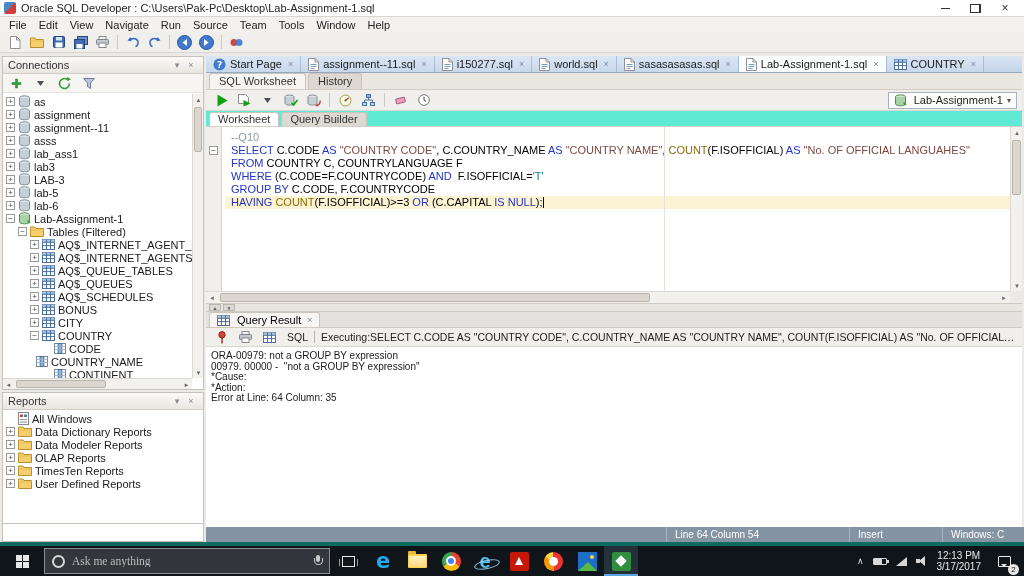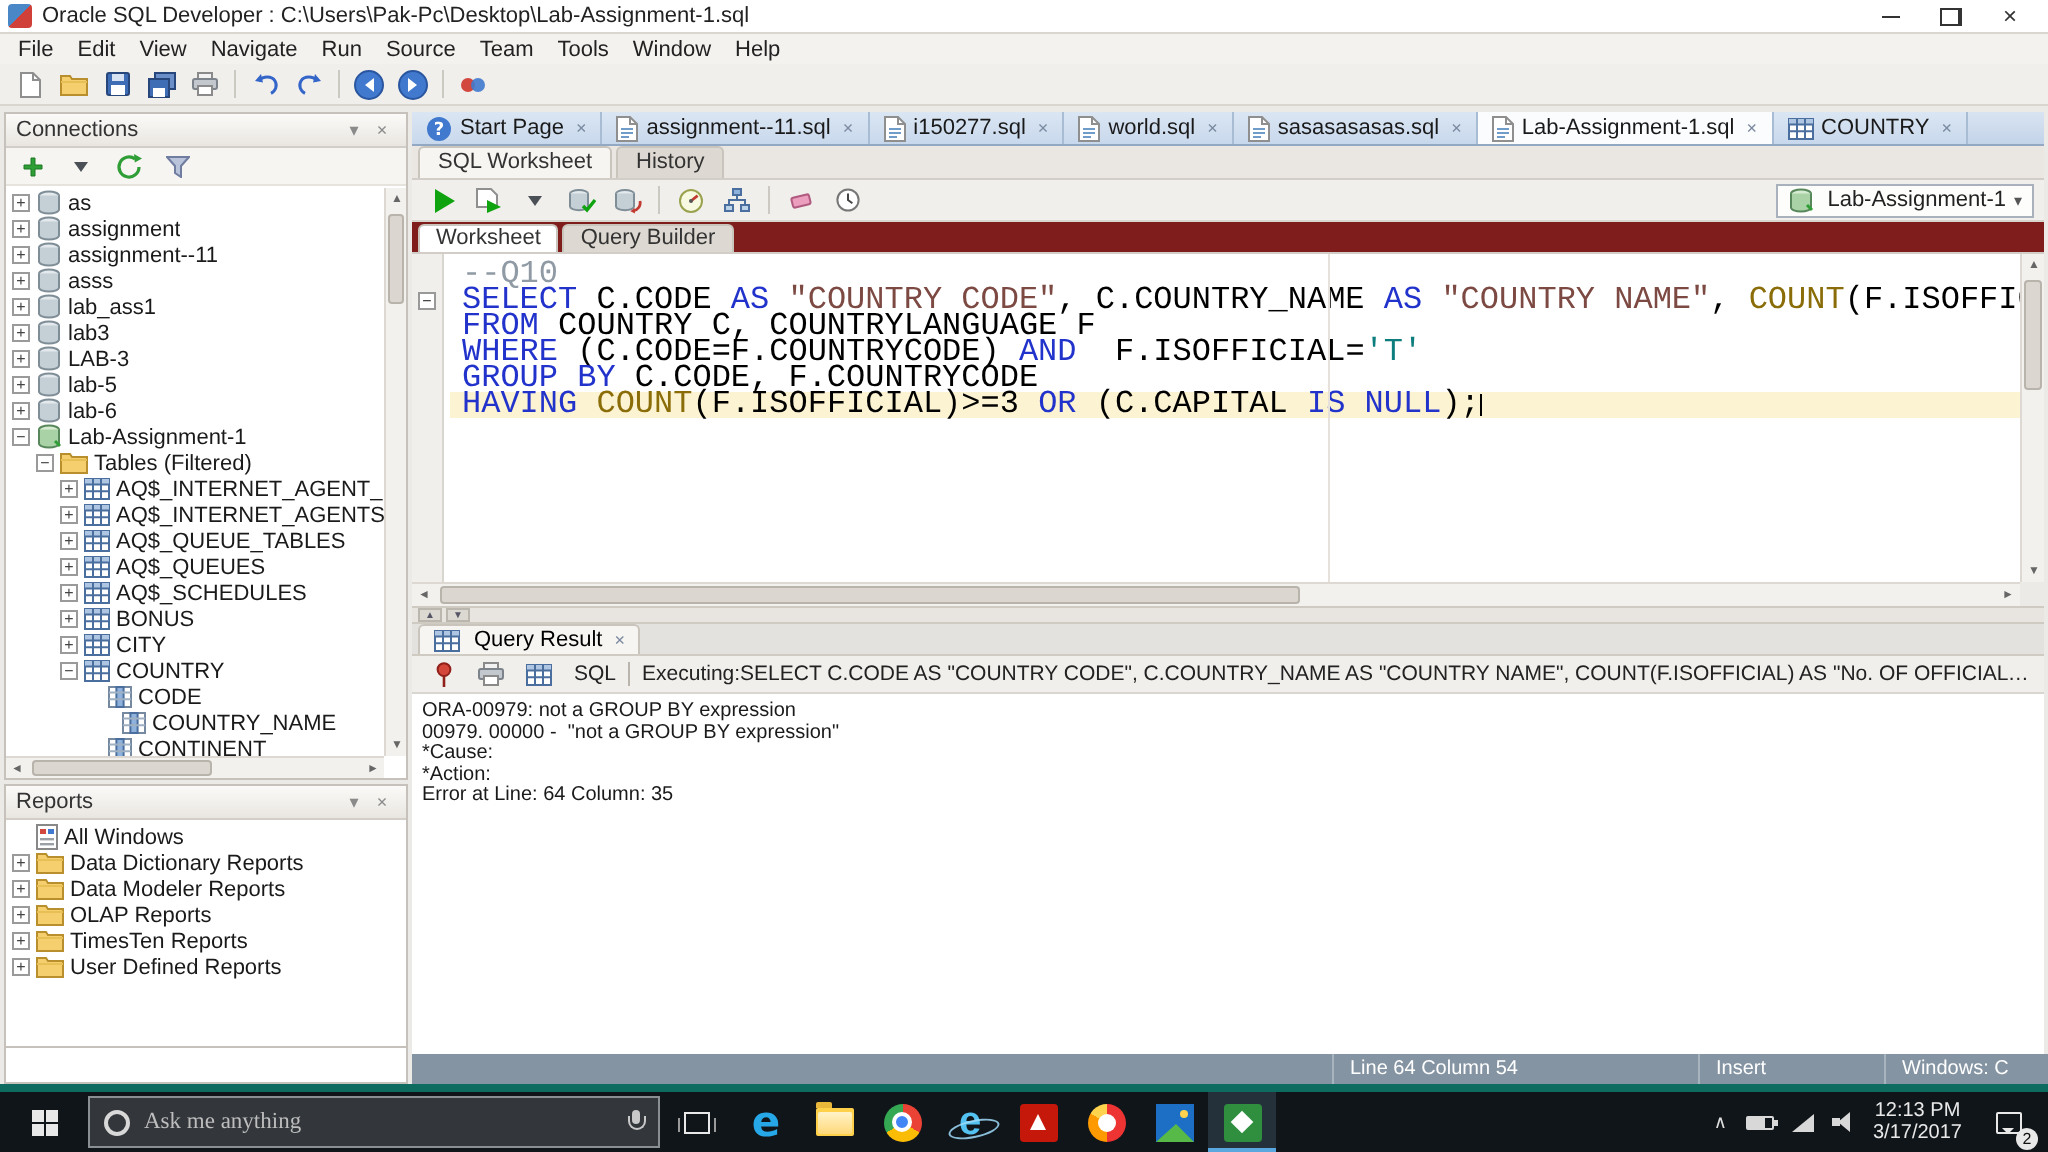--- a/index.html
+++ b/index.html
@@ -55,30 +55,30 @@
 .etab.active{background:#fbfcfe}
 .eticon{display:inline-flex}
 .etlabel{max-width:130px;overflow:hidden}
 .tclosex{font-size:9px;color:#7b8aa0;margin-left:2px}
 .wsrow{position:absolute;left:206px;top:73px;right:2px;height:17px;background:#eae7e3;border-bottom:1px solid #d2cec7;display:flex;align-items:flex-end;padding-left:3px;gap:2px}
 .wstab{font-size:11px;padding:1px 9px 2px;border:1px solid #c9c4bc;border-bottom:none;border-radius:3px 3px 0 0;background:#ddd8d1;color:#333}
 .wstab.active{background:#f7f5f2}
 .wstoolbar{position:absolute;left:206px;top:90px;right:2px;height:21px;background:#f1efec;border-bottom:1px solid #d9d5cf;display:flex;align-items:center;padding:0 5px;gap:2px}
 .combo{margin-left:auto;display:flex;align-items:center;gap:4px;height:17px;border:1px solid #a9b2bc;background:#fdfdfc;padding:0 5px;font-size:11px;color:#222}
 .carr{font-size:8px;color:#555}
-.subtabs{position:absolute;left:206px;top:111px;right:2px;height:16px;background:#7f1d1d;border-bottom:1px solid #d2cec7;display:flex;align-items:flex-end;padding-left:3px;gap:2px}
+.subtabs{position:absolute;left:206px;top:111px;right:2px;height:16px;background:#5eead4;border-bottom:1px solid #d2cec7;display:flex;align-items:flex-end;padding-left:3px;gap:2px}
 .subtab{font-size:11px;padding:0 8px 1px;border:1px solid #c9c4bc;border-bottom:none;border-radius:3px 3px 0 0;background:#ddd8d1;color:#333}
 .subtab.active{background:#fff}
 
 
 .editor{position:absolute;left:206px;top:127px;right:2px;height:176px;background:#fff}
 .gutter{position:absolute;left:0;top:0;width:16px;bottom:12px;background:#f1efec;border-right:1px solid #d9d5cf;padding-top:4px}
 .gcell{height:13px;display:flex;align-items:center;justify-content:center}
 .fold{width:9px;height:9px;border:1px solid #999;background:#fff;font-size:8px;line-height:7px;text-align:center;color:#333}
-.codearea{position:absolute;left:17px;top:0;right:12px;bottom:12px;overflow:hidden;padding:4px 0 0 8px;font-family:Liberation Mono, monospace;font-size:16px;line-height:13px;white-space:pre}
+.codearea{position:absolute;left:17px;top:0;right:12px;bottom:12px;overflow:hidden;padding:4px 0 0 8px;font-family:Liberation Sans, sans-serif;font-size:11px;line-height:13px;white-space:pre}
 .cline{height:13px}
 .cline.current{background:#fcf3d2;margin-left:-6px;padding-left:6px}
 .tok-com{color:#8f9aa4}
 .tok-kw{color:#2233cc}
 .tok-pl{color:#000}
 .tok-str{color:#7d4a43}
 .tok-fn{color:#8a6d08}
 .tok-chr{color:#0e7d7d}
 .caret{display:inline-block;width:1.5px;height:11px;background:#000;vertical-align:-2px}
 .vguide{position:absolute;left:458px;top:0;bottom:12px;width:1px;background:#e6e2db}
@@ -495,21 +495,21 @@
           <span class="texp none"></span>
           <span class="ticon">
             <svg width="12" height="11" viewBox="0 0 12 11">
               <rect x=".5" y=".5" width="11" height="10" fill="#fff" stroke="#7589a0"></rect>
               <rect x="4.2" y=".5" width="3.6" height="10" fill="#8fb2dd" stroke="#4a6f9e"></rect>
               <path d="M.5 3.3h11M.5 6.6h11" stroke="#9fb0c2" fill="none"></path>
             </svg>
           </span>
           <span class="tlabel">CODE</span>
         </div>
-        <div class="trow" style="padding-left: 46px;">
+        <div class="trow" style="padding-left: 21px;">
           <span class="texp none"></span>
           <span class="ticon">
             <svg width="12" height="11" viewBox="0 0 12 11">
               <rect x=".5" y=".5" width="11" height="10" fill="#fff" stroke="#7589a0"></rect>
               <rect x="4.2" y=".5" width="3.6" height="10" fill="#8fb2dd" stroke="#4a6f9e"></rect>
               <path d="M.5 3.3h11M.5 6.6h11" stroke="#9fb0c2" fill="none"></path>
             </svg>
           </span>
           <span class="tlabel">COUNTRY_NAME</span>
         </div>

